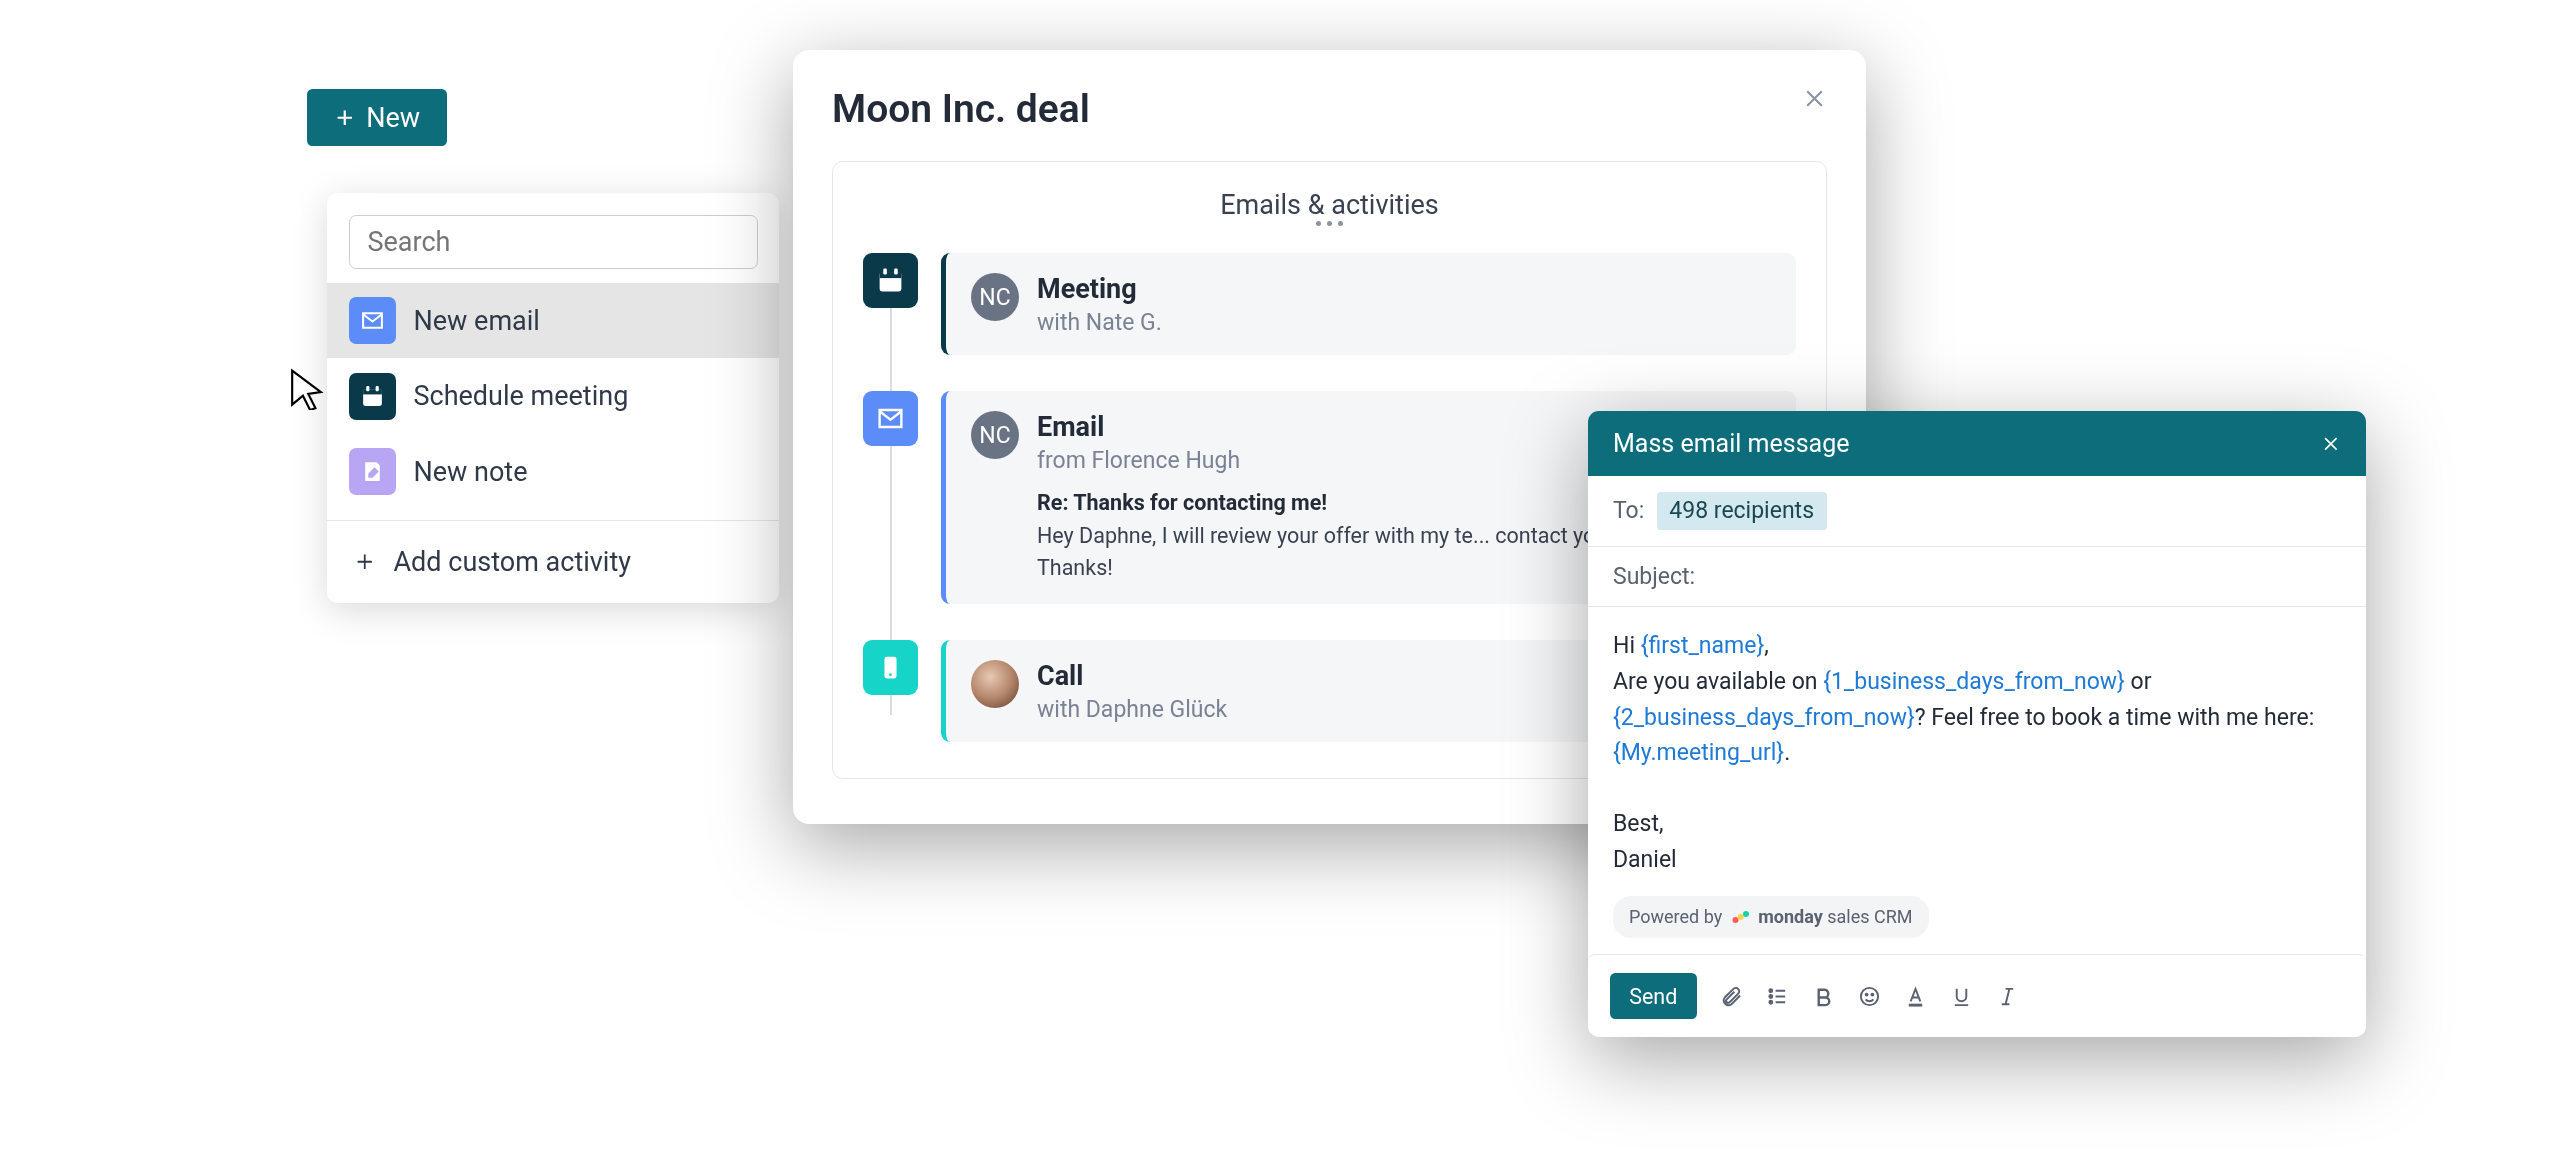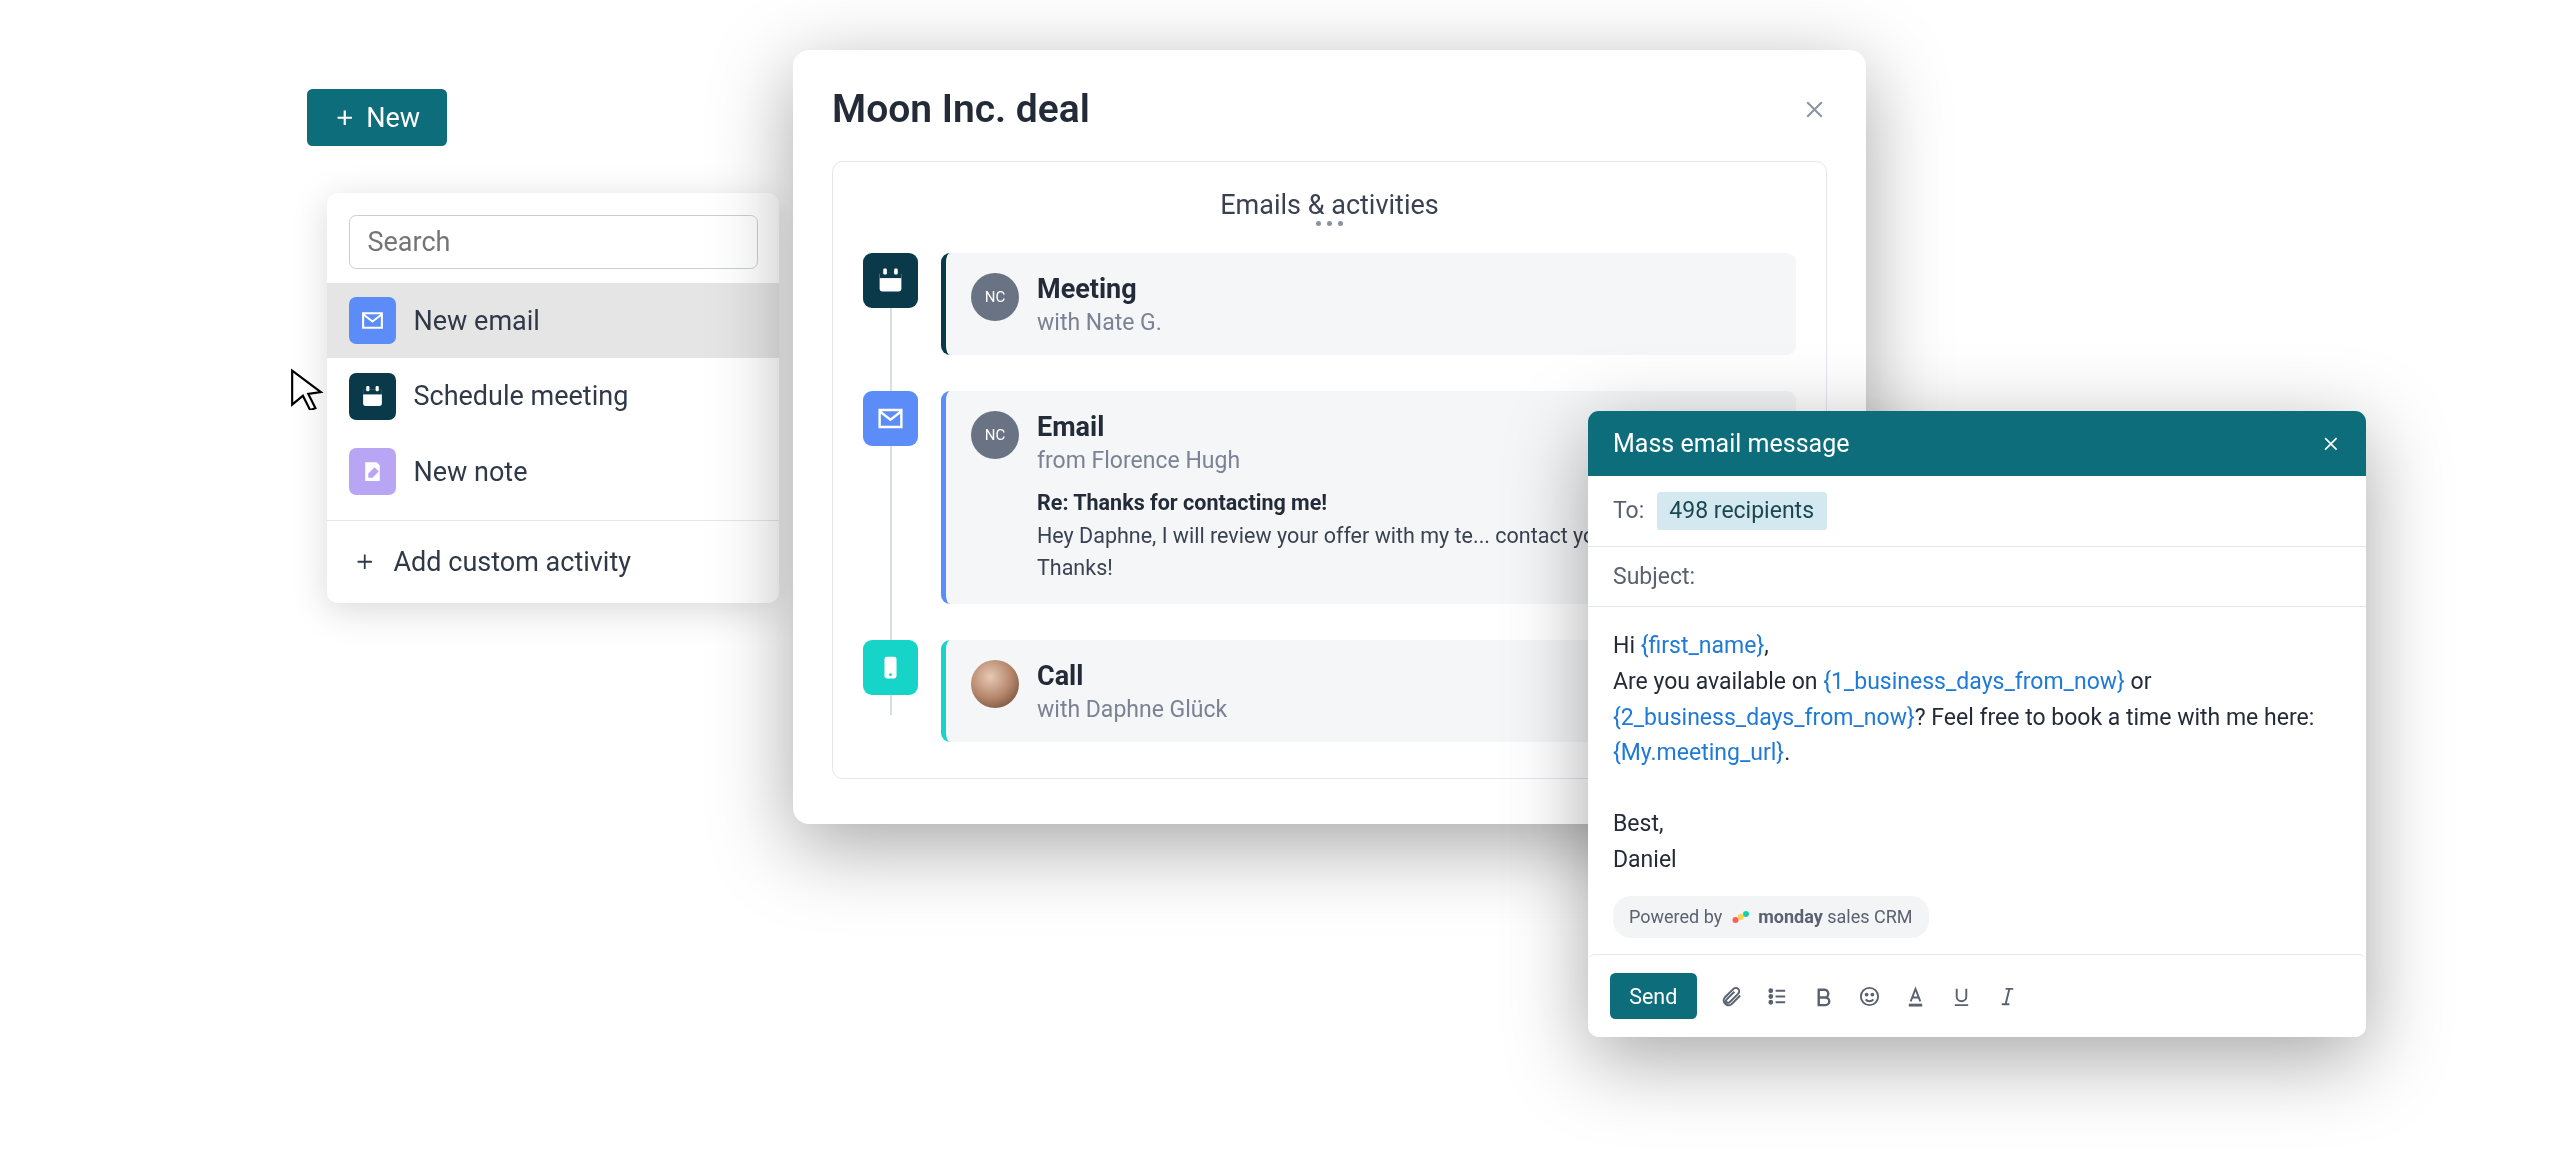--- a/index.html
+++ b/index.html
@@ -24,39 +24,39 @@
 .icn-calendar { background: #0a3a4a; }
 .icn-note { background: #b8a6f5; }
 .icn-call { background: #17d4c8; }
 .icn svg { width: 25px; height: 25px; fill: #fff; }
 .divider { height: 0.9px; background: #e3e6eb; margin: 10.7px 0 0; }
 .add-custom { display: flex; align-items: center; padding: 25px 27px; gap: 18px; font-size: 27px; color: #303948; }
 .add-custom svg { width: 21.5px; height: 21.5px; stroke: #303948; stroke-width: 2; }
 
 
 .deal-panel { position: absolute; left: 793px; top: 50px; width: 1073px; background: #fff; border-radius: 16px; box-shadow: 0 21.5px 81px rgba(0,0,0,0.35); padding: 36px 39px 45px; }
-.deal-head { display: flex; align-items: center; justify-content: space-between; margin-bottom: 29px; }
+.deal-head { display: flex; justify-content: space-between; margin-bottom: 29px; }
 .deal-title { font-size: 39px; font-weight: 600; color: #242b38; }
 .close-x { width: 25px; height: 25px; stroke: #8b93a2; stroke-width: 2; cursor: pointer; }
 .section { border: 0.9px solid #e3e6eb; border-radius: 10.7px; padding: 27px 30px 36px; }
 .section-head { display: flex; justify-content: space-between; align-items: center; margin-bottom: 27px; flex-direction: column; }
 .section-title { font-size: 27px; color: #3a4252; }
 .dots { display: flex; gap: 5.4px; }
 .dots span { width: 5.4px; height: 5.4px; background: #8b93a2; border-radius: 50%; }
 
 .timeline { position: relative; }
 .tl-line { position: absolute; left: 27px; top: 52px; bottom: 27px; width: 1.8px; background: #d8dce3; }
 .tl-row { display: flex; gap: 23px; position: relative; margin-bottom: 36px; }
 .tl-icn { width: 55px; height: 55px; border-radius: 9px; display: flex; align-items: center; justify-content: center; z-index: 2; flex-shrink: 0; }
 .tl-icn svg { width: 29px; height: 29px; fill: #fff; }
 .tl-card { flex: 1; background: #f5f6f8; border-radius: 9px; padding: 19.7px 25px; display: flex; gap: 18px; border-left: 5.4px solid transparent; }
 .tl-card.meeting { border-left-color: #0a3a4a; }
 .tl-card.email { border-left-color: #5b8cf7; }
 .tl-card.call { border-left-color: #17d4c8; }
-.avatar { width: 48px; height: 48px; border-radius: 50%; background: #6a7383; color: #fff; display: flex; align-items: center; justify-content: center; font-size: 15px; flex-shrink: 0; }
+.avatar { width: 48px; height: 48px; border-radius: 50%; background: #6a7383; color: #fff; display: flex; align-items: center; justify-content: center; font-size: 23px; flex-shrink: 0; }
 .avatar.img { background: radial-gradient(circle at 40% 35%, #e8c9b5 0%, #b5876b 50%, #5a3b2a 100%); }
 .tl-body h4 { font-size: 27px; font-weight: 700; color: #242b38; margin-bottom: 3.6px; }
 .tl-sub { font-size: 23px; color: #7a8294; }
 .tl-extra { margin-top: 16px; }
 .tl-extra .bold { font-weight: 700; color: #242b38; font-size: 21.5px; }
 .tl-extra .preview { font-size: 21.5px; color: #3a4252; margin-top: 5.4px; line-height: 1.5; }
 
 
 .composer { position: absolute; left: 1588px; top: 411px; width: 778px; background: #fff; border-radius: 10.7px; box-shadow: 0 21.5px 81px rgba(0,0,0,0.35); overflow: hidden; }
 .comp-head { background: #0e6d7a; color: #fff; padding: 18px 25px; display: flex; justify-content: space-between; align-items: center; }

